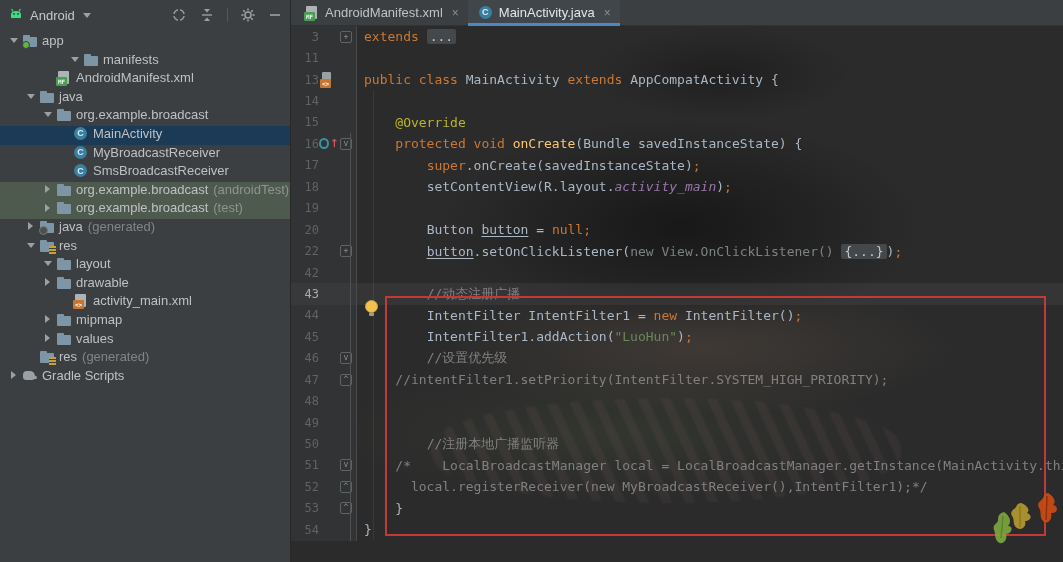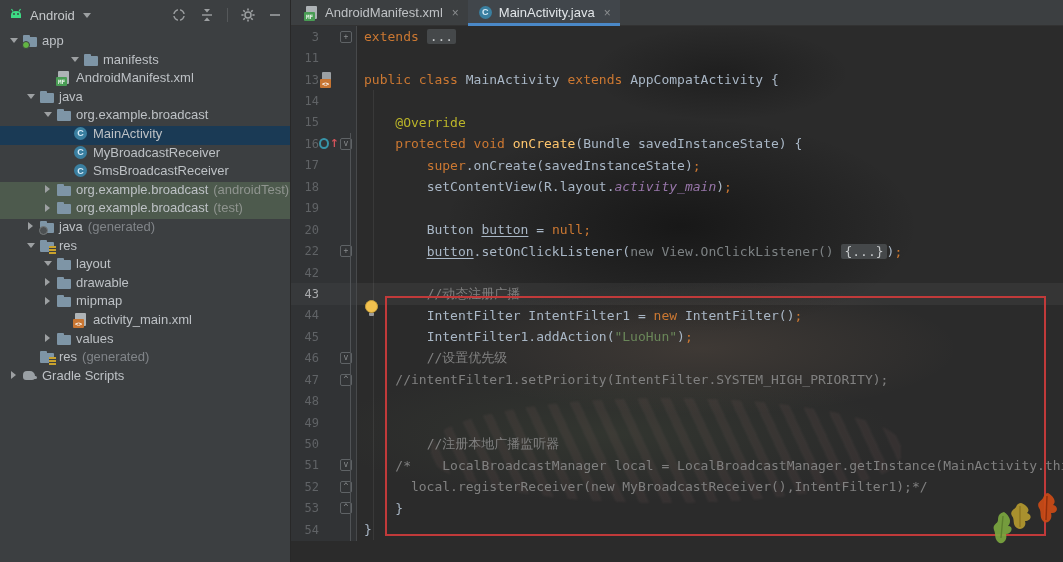--- a/index.html
+++ b/index.html
@@ -249,33 +249,33 @@
           <span class="ticon fold-base"></span>
           <span class="tlabel">layout</span>
         </div>
         <div class="trow" style="padding-left: 40px;">
           <span class="chev closed">
             <i></i>
           </span>
           <span class="ticon fold-base"></span>
           <span class="tlabel">drawable</span>
         </div>
-        <div class="trow" style="padding-left: 40px;">
-          <span class="chev closed">
-            <i></i>
-          </span>
-          <span class="ticon fold-base"></span>
-          <span class="tlabel">mipmap</span>
-        </div>
         <div class="trow" style="padding-left: 57px;">
           <span class="chev "></span>
           <span class="ticon page">
             <span class="fbadge orange">&lt;&gt;</span>
           </span>
           <span class="tlabel">activity_main.xml</span>
+        </div>
+        <div class="trow" style="padding-left: 40px;">
+          <span class="chev closed">
+            <i></i>
+          </span>
+          <span class="ticon fold-base"></span>
+          <span class="tlabel">mipmap</span>
         </div>
         <div class="trow" style="padding-left: 40px;">
           <span class="chev closed">
             <i></i>
           </span>
           <span class="ticon fold-base"></span>
           <span class="tlabel">values</span>
         </div>
         <div class="trow" style="padding-left: 23px;">
           <span class="chev "></span>

